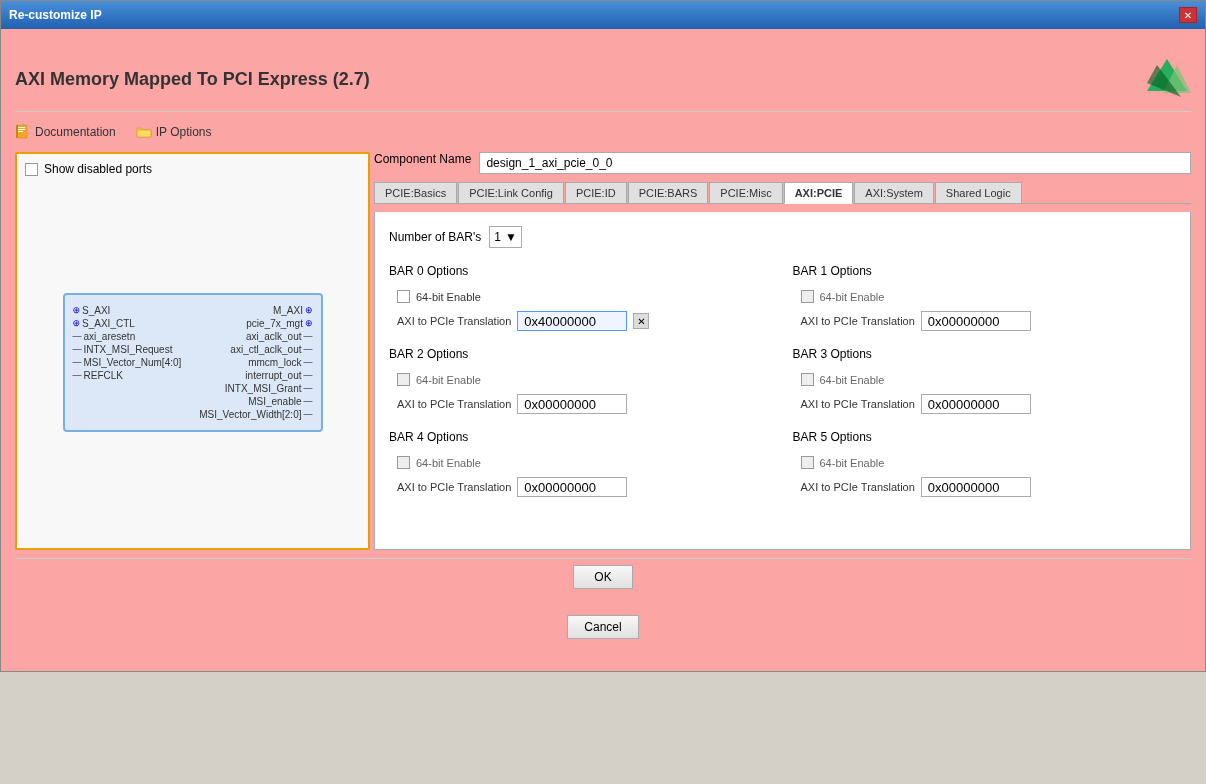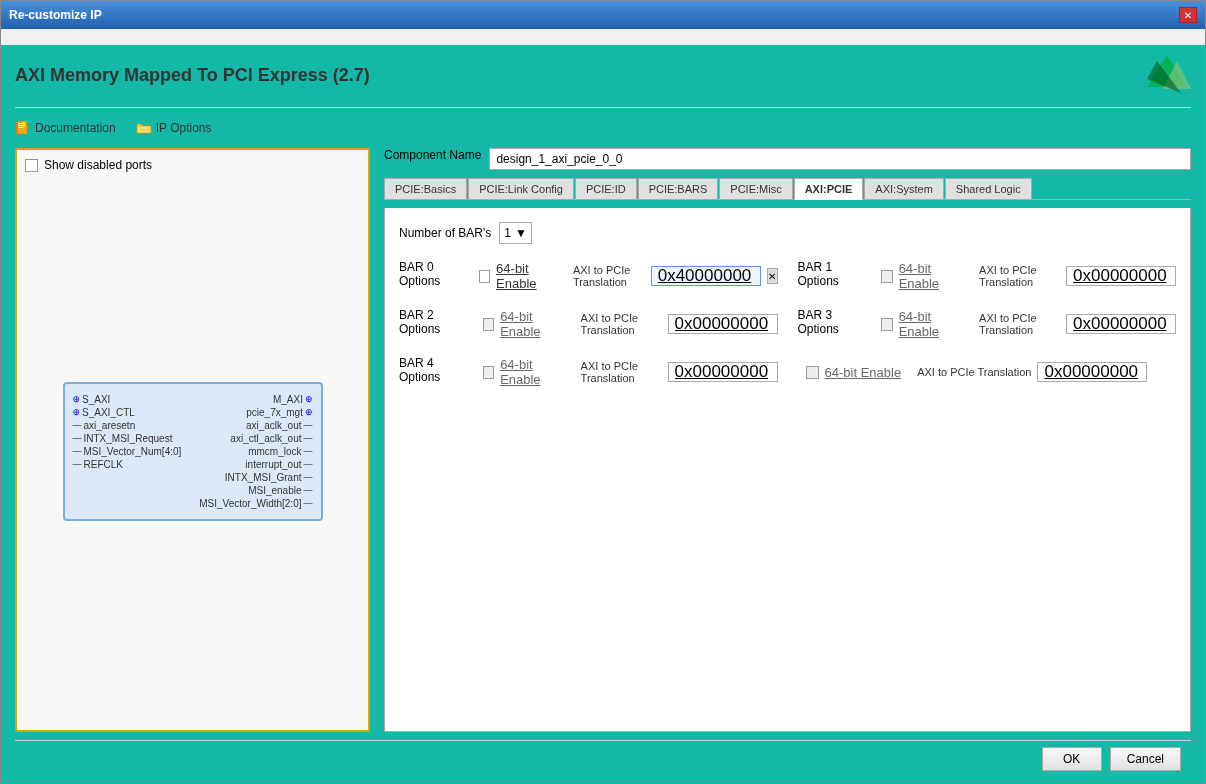--- a/index.html
+++ b/index.html
@@ -7,21 +7,21 @@
       font-family: "Segoe UI", Arial, sans-serif;
       font-size: 12px;
       background: #d4d0c8;
       width: 1206px;
       height: 784px;
       overflow: hidden;
     }
 
     .window {
       width: 1206px;
-      height: 784px;
+      height: 672px;
       background: #f0f0f0;
       border: 1px solid #888;
       display: flex;
       flex-direction: column;
     }
 
     .title-bar {
       background: linear-gradient(to bottom, #4a90d9, #2060b0);
       color: white;
       padding: 5px 8px;
@@ -49,26 +49,25 @@
       color: white;
       font-size: 10px;
       display: flex;
       align-items: center;
       justify-content: center;
       cursor: pointer;
     }
 
     .window-body {
       flex: 1;
-      background: #14b8a6;
-      padding: 6px 14px;
+      background: #fca5a5;
+      padding: 26px 14px;
       display: flex;
       flex-direction: column;
       gap: 8px;
-      margin-top: 16px;
     }
 
     .app-header {
       display: flex;
       align-items: center;
       justify-content: space-between;
       padding-bottom: 8px;
       border-bottom: 1px solid #ccc;
     }
 
@@ -98,21 +97,21 @@
     }
 
     .toolbar-icon {
       width: 16px;
       height: 16px;
     }
 
     .main-content {
       flex: 1;
       display: flex;
-      gap: 14px;
+      gap: 4px;
     }
 
     
     .left-panel {
       width: 355px;
       min-width: 355px;
       background: #f8f8f8;
       border: 2px solid #e8a000;
       border-radius: 2px;
       padding: 8px;
@@ -259,21 +258,21 @@
     }
 
     .bars-grid {
       display: grid;
       grid-template-columns: 1fr 1fr;
       gap: 16px 20px;
     }
 
     .bar-section {
       display: flex;
-      flex-direction: row;
+      flex-direction: column;
       gap: 8px;
     }
 
     .bar-section-title {
       font-size: 12px;
       font-weight: 500;
       margin-bottom: 4px;
     }
 
     .checkbox-row {
@@ -304,61 +303,60 @@
 
     .translation-label {
       font-size: 11px;
       color: #333;
     }
 
     .translation-input {
       border: 1px solid #aaa;
       background: white;
       padding: 2px 6px;
-      font-size: 17px;
+      font-size: 13px;
       height: 20px;
       width: 110px;
-      text-decoration: underline;
     }
 
     .translation-input.active-field {
       border: 1px solid #5599ff;
       background: #f0f4ff;
     }
 
     .clear-btn {
       width: 16px;
       height: 16px;
       background: #ddd;
       border: 1px solid #aaa;
       display: flex;
       align-items: center;
       justify-content: center;
       font-size: 10px;
       cursor: pointer;
     }
 
     .checkbox-label {
-      font-size: 13px;
+      font-size: 11px;
       color: #666;
-      text-decoration: underline;
     }
 
     .checkbox-label.active {
       color: #333;
     }
 
     
     .bottom-bar {
       display: flex;
       justify-content: flex-end;
       align-items: center;
       padding: 6px 10px;
-      gap: 8px;
+      gap: 26px;
       border-top: 1px solid #ccc;
+      flex-direction: column;
     }
 
     .btn {
       padding: 4px 16px;
       font-size: 12px;
       border: 1px solid #aaa;
       background: linear-gradient(to bottom, #f8f8f8, #e0e0e0);
       cursor: pointer;
       min-width: 60px;
     }
@@ -576,20 +574,21 @@
                 <div class="checkbox disabled"></div>
                 <span class="checkbox-label">64-bit Enable</span>
               </div>
               <div class="translation-row">
                 <span class="translation-label">AXI to PCIe Translation</span>
                 <input class="translation-input" type="text" value="0x00000000" style="">
               </div>
             </div>
 
             <div class="bar-section">
+              <div class="bar-section-title">BAR 5 Options</div>
               <div class="checkbox-row">
                 <div class="checkbox disabled"></div>
                 <span class="checkbox-label">64-bit Enable</span>
               </div>
               <div class="translation-row">
                 <span class="translation-label">AXI to PCIe Translation</span>
                 <input class="translation-input" type="text" value="0x00000000" style="">
               </div>
             </div>
 

